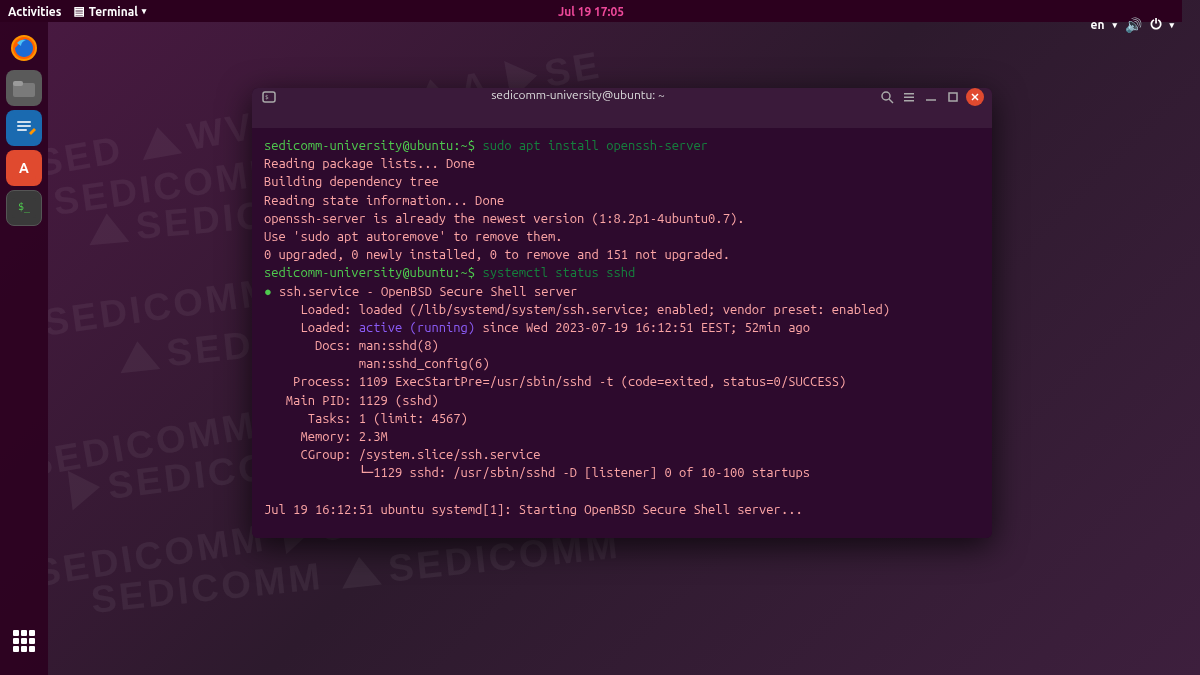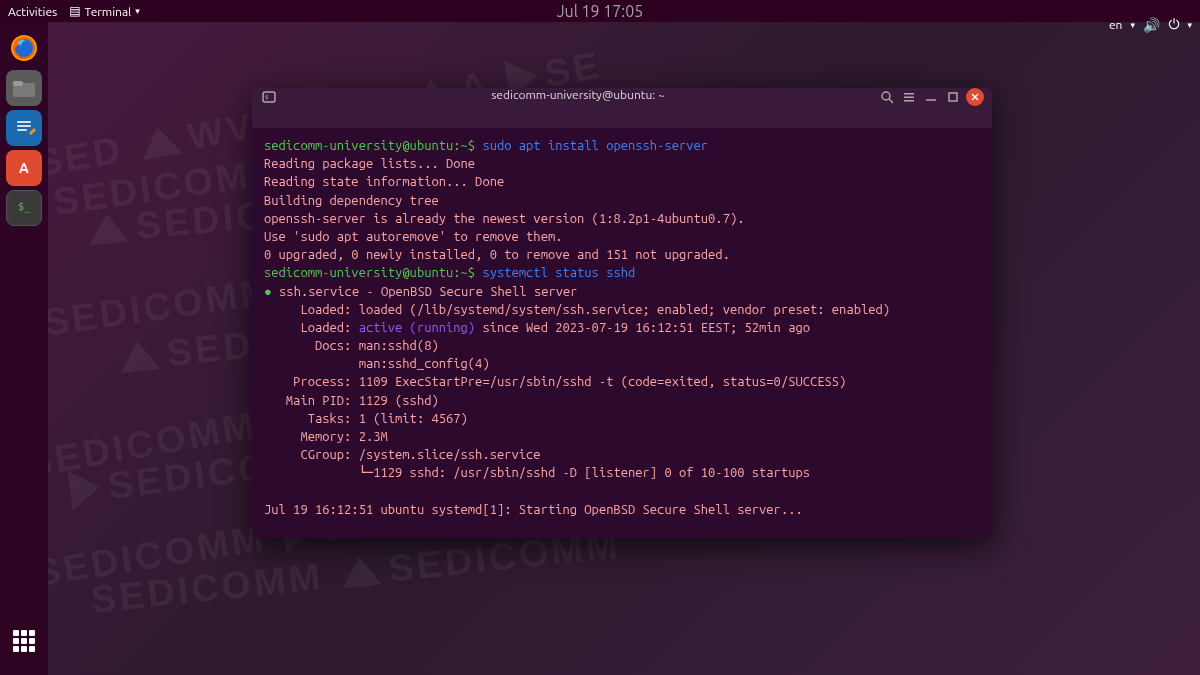--- a/index.html
+++ b/index.html
@@ -16,50 +16,51 @@
     .desktop-bg {
       position: absolute;
       inset: 0;
       background: linear-gradient(135deg, #4a1942 0%, #2d1a2d 50%, #3d1f3d 100%);
       overflow: hidden;
     }
 
     
     .top-bar {
       position: absolute;
-      top: 0; left: 0; right: 0;
+      top: 0; left: 0; right: 18px;
       height: 22px;
       background: #2c001e;
       display: flex;
       align-items: center;
       justify-content: space-between;
       padding: 0 8px;
       z-index: 100;
+      font-weight: bold;
     }
     .top-bar-left {
       display: flex;
       align-items: center;
       gap: 12px;
     }
     .top-bar-activities {
       color: white;
       font-size: 12px;
       cursor: pointer;
     }
     .top-bar-terminal {
       color: white;
       font-size: 12px;
       display: flex;
       align-items: center;
       gap: 4px;
       cursor: pointer;
     }
     .top-bar-center {
-      color: #a3a3a3;
-      font-size: 16px;
+      color: #ec4899;
+      font-size: 12px;
       position: absolute;
       left: 50%;
       transform: translateX(-50%);
     }
     .top-bar-right {
       display: flex;
       align-items: center;
       gap: 8px;
       color: white;
       font-size: 12px;
@@ -188,21 +189,21 @@
       padding: 8px 12px;
       overflow-y: auto;
       font-family: 'Ubuntu Mono', 'Courier New', monospace;
       font-size: 13px;
       line-height: 1.4;
       color: #ffffff;
     }
 
     .t-line { white-space: pre; }
     .t-prompt { color: #4ec94e; }
-    .t-cmd { color: #3b82f6; }
+    .t-cmd { color: #15803d; }
     .t-output { color: #fca5a5; }
     .t-green-dot { color: #4ec94e; }
     .t-active { color: #8b5cf6; }
 
     
     .wm-container {
       position: absolute;
       inset: 22px 0 0 48px;
       overflow: hidden;
       z-index: 1;
@@ -424,31 +425,31 @@
         <svg width="10" height="10" viewBox="0 0 10 10">
           <line x1="2" y1="2" x2="8" y2="8" stroke="white" stroke-width="1.5"></line>
           <line x1="8" y1="2" x2="2" y2="8" stroke="white" stroke-width="1.5"></line>
         </svg>
       </div>
     </div>
   </div>
   <div class="terminal-body">
     <div class="t-line"><span class="t-prompt">sedicomm-university@ubuntu:~$</span> <span class="t-cmd">sudo apt install openssh-server</span></div>
     <div class="t-line"><span class="t-output">Reading package lists... Done</span></div>
+    <div class="t-line"><span class="t-output">Building dependency tree</span></div>
     <div class="t-line"><span class="t-output">Reading state information... Done</span></div>
-    <div class="t-line"><span class="t-output">Building dependency tree</span></div>
     <div class="t-line"><span class="t-output">openssh-server is already the newest version (1:8.2p1-4ubuntu0.7).</span></div>
     <div class="t-line"><span class="t-output">Use 'sudo apt autoremove' to remove them.</span></div>
     <div class="t-line"><span class="t-output">0 upgraded, 0 newly installed, 0 to remove and 151 not upgraded.</span></div>
     <div class="t-line"><span class="t-prompt">sedicomm-university@ubuntu:~$</span> <span class="t-cmd">systemctl status sshd</span></div>
     <div class="t-line"><span class="t-green-dot">●</span><span class="t-output"> ssh.service - OpenBSD Secure Shell server</span></div>
     <div class="t-line"><span class="t-output">     Loaded: loaded (/lib/systemd/system/ssh.service; enabled; vendor preset: enabled)</span></div>
     <div class="t-line"><span class="t-output">     Loaded: </span><span class="t-active">active (running)</span><span class="t-output"> since Wed 2023-07-19 16:12:51 EEST; 52min ago</span></div>
     <div class="t-line"><span class="t-output">       Docs: man:sshd(8)</span></div>
-    <div class="t-line"><span class="t-output">             man:sshd_config(4)</span></div>
+    <div class="t-line"><span class="t-output">             man:sshd_config(6)</span></div>
     <div class="t-line"><span class="t-output">    Process: 1109 ExecStartPre=/usr/sbin/sshd -t (code=exited, status=0/SUCCESS)</span></div>
     <div class="t-line"><span class="t-output">   Main PID: 1129 (sshd)</span></div>
     <div class="t-line"><span class="t-output">      Tasks: 1 (limit: 4567)</span></div>
     <div class="t-line"><span class="t-output">     Memory: 2.3M</span></div>
     <div class="t-line"><span class="t-output">     CGroup: /system.slice/ssh.service</span></div>
     <div class="t-line"><span class="t-output">             └─1129 sshd: /usr/sbin/sshd -D [listener] 0 of 10-100 startups</span></div>
     <div class="t-line"><span class="t-output">&nbsp;</span></div>
     <div class="t-line"><span class="t-output">Jul 19 16:12:51 ubuntu systemd[1]: Starting OpenBSD Secure Shell server...</span></div>
 
   </div>

